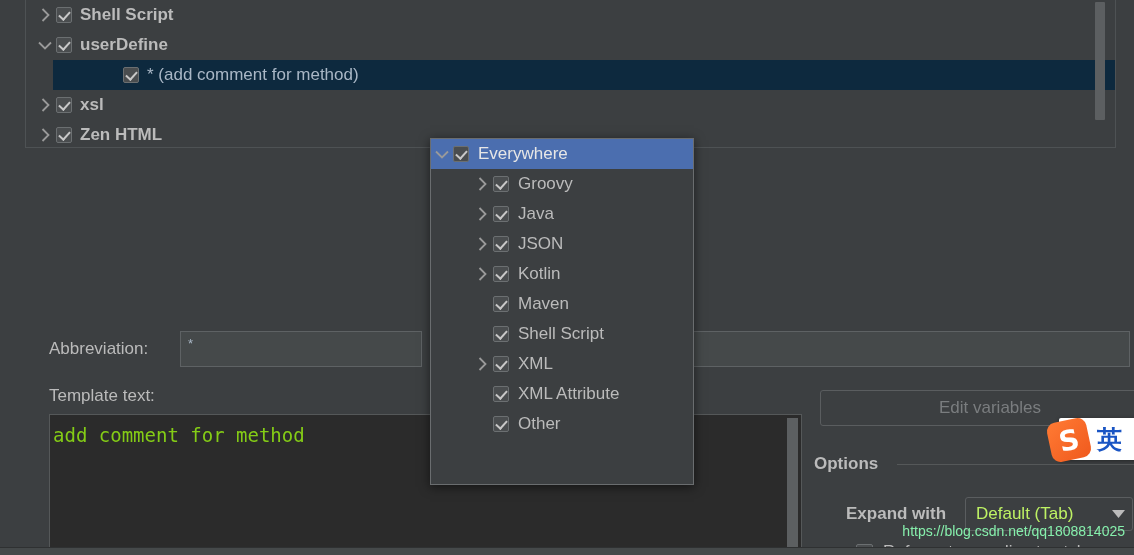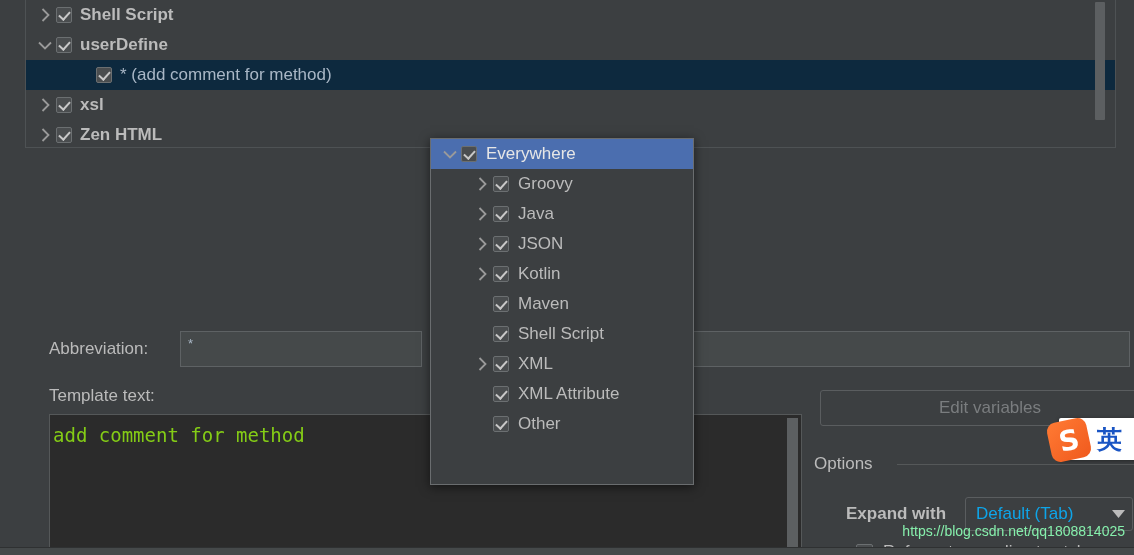--- a/index.html
+++ b/index.html
@@ -51,21 +51,21 @@
     position: absolute;
     left: 4px; top: 1px;
     width: 5px; height: 9px;
     border: solid #c8c8c8;
     border-width: 0 2px 2px 0;
     transform: rotate(42deg);
   }
 
   .tree-label { white-space: nowrap; }
   .indent-1 { padding-left: 8px; }
-  .indent-2 { padding-left: 70px; }
+  .indent-2 { padding-left: 70px; margin-left: 27px; }
 
   
   .tree-scroll-track {
     position: absolute; right: 10px; top: 0; width: 10px; height: 148px;
     background: #3c3f41;
   }
   .tree-scroll-thumb {
     position: absolute; right: 10px; top: 2px; width: 10px; height: 118px;
     background: #5c5f61; border-radius: 1px;
   }
@@ -111,33 +111,33 @@
 
   
   .edit-vars {
     position: absolute; left: 803px; top: 242px; width: 340px; height: 36px;
     background: #3c3f41; border: 1px solid #5a5d5f; border-radius: 3px;
     color: #7a7d7f; font-size: 17px;
     display: flex; align-items: center; justify-content: center;
   }
   .options-legend {
     position: absolute; left: 797px; top: 306px;
-    color: #bbbbbb; font-size: 17px; background: #3c3f41; padding-right: 8px;
+    color: #bbbbbb; font-size: 17px; background: #3c3f41; padding-right: 8px; font-weight: bold;
   }
   .options-rule {
     position: absolute; left: 880px; top: 316px; width: 254px; height: 1px;
     background: #555859;
   }
   .expand-label { position: absolute; left: 829px; top: 356px; font-weight: bold; }
   .expand-combo {
     position: absolute; left: 948px; top: 349px; width: 168px; height: 34px;
     background: #3c3f41; border: 1px solid #5a5d5f; border-radius: 3px;
     display: flex; align-items: center;
   }
-  .expand-combo .val { color: #0ea5e9; font-size: 17px; padding-left: 10px; flex: 1; }
+  .expand-combo .val { color: #bef264; font-size: 17px; padding-left: 10px; flex: 1; }
   .expand-combo .arrow {
     width: 28px; display: flex; align-items: center; justify-content: center;
   }
   .opt-row {
     position: absolute; left: 839px;
     display: flex; align-items: center;
     color: #bbbbbb; font-size: 17px;
     white-space: nowrap;
   }
   .opt-row .cb { margin-right: 10px; width: 17px; height: 17px; }
@@ -147,21 +147,20 @@
   .popup {
     position: absolute; left: 430px; top: 138px; width: 264px; height: 347px;
     background: #3c3f41;
     border: 1px solid #6a6d6f;
     box-shadow: 0 2px 10px rgba(0,0,0,0.55);
     overflow: hidden;
   }
   .popup-row {
     height: 30px; display: flex; align-items: center;
     color: #bbbbbb; font-size: 17px;
-    padding-left: 8px;
   }
   .popup-row.sel { background: #4b6eaf; color: #e6e6e6; }
   .popup-row .cb { margin-right: 9px; }
   .popup-row.child { padding-left: 40px; }
   .popup-row.child.noarrow { padding-left: 62px; }
   .popup-row .twisty { margin-right: 0px; }
 
   
   .url-watermark {
     position: absolute; right: 9px; top: 523px;

